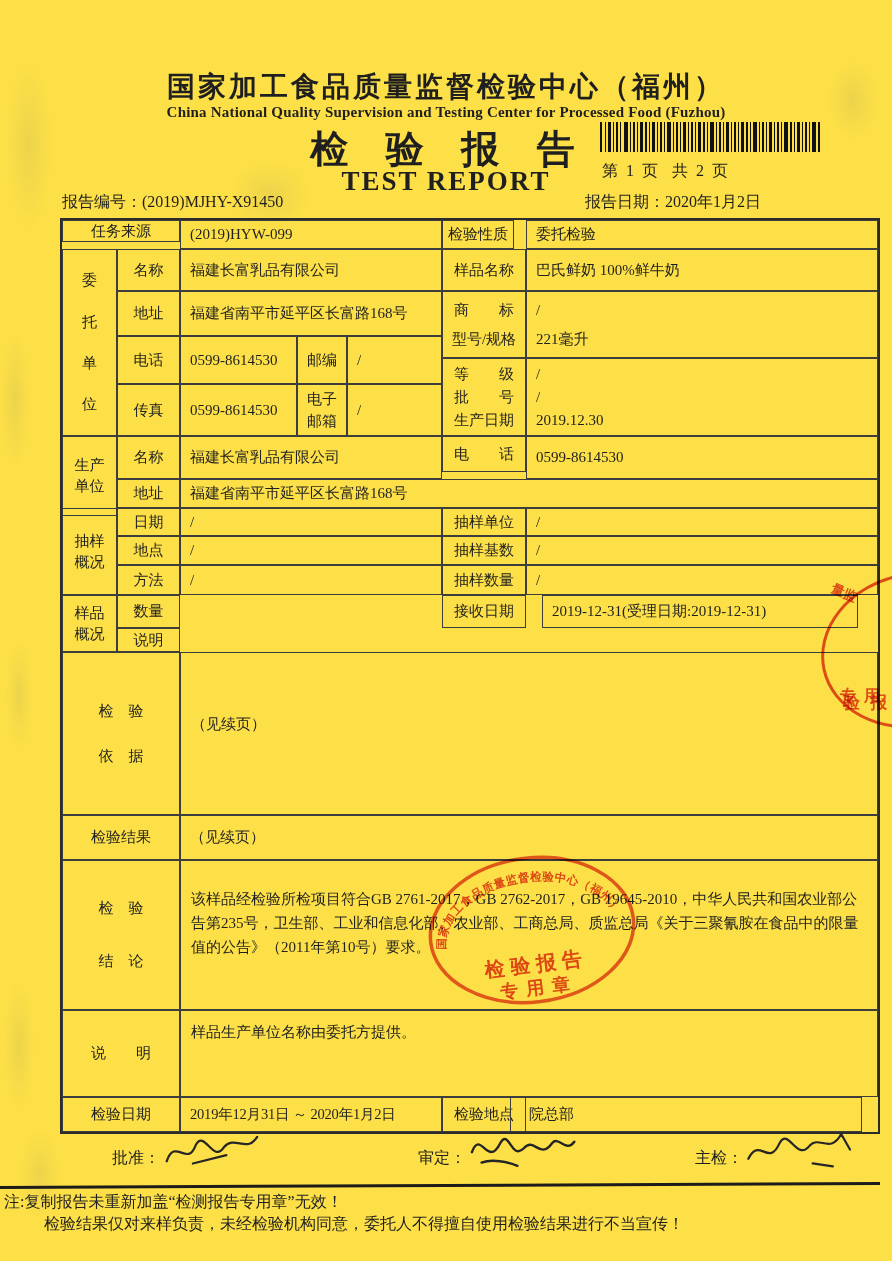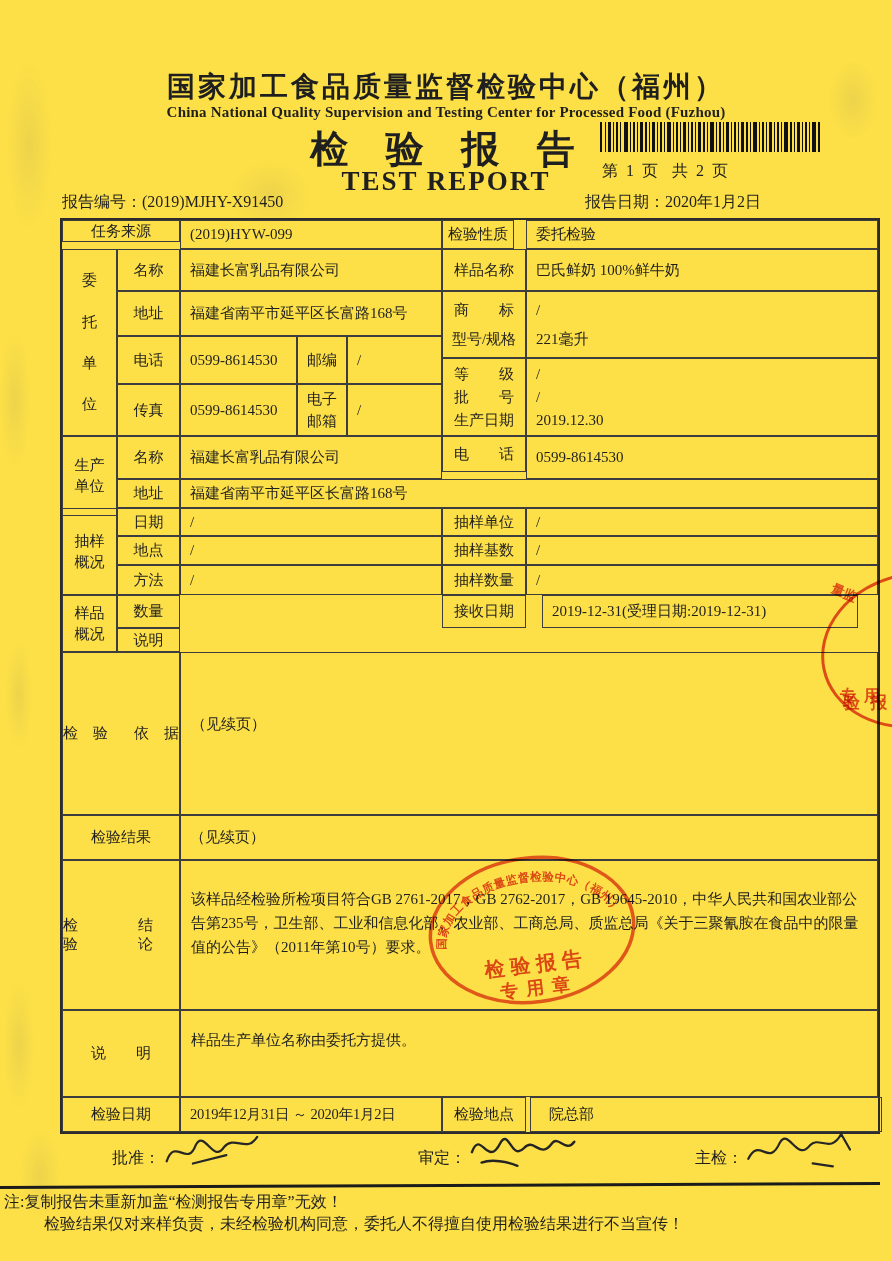--- a/index.html
+++ b/index.html
@@ -25,21 +25,21 @@
   .cell{position:absolute;border:1px solid #3d3d3d;box-sizing:border-box;display:flex;align-items:center;overflow:hidden;font-size:15px;line-height:1.25;}
   .lab{justify-content:center;text-align:center;}
   .val{padding-left:9px;}
   .stack{flex-direction:column;justify-content:space-around;align-items:stretch;padding:3px 0;}
   .stack .line{line-height:1.2;}
   .stack.lab .line{text-align:center;}
   .stack.val .line{padding-left:9px;}
   .vgroup{flex-direction:column;justify-content:space-around;align-items:center;padding:10px 0;}
   .toplft{align-items:flex-start;justify-content:flex-start;}
   .g2{flex-direction:column;justify-content:center;align-items:center;gap:2px;}
-  .spread{flex-direction:row;justify-content:center;align-items:center;}
+  .spread{flex-direction:column;justify-content:center;align-items:center;}
   
   .sig-label{font-size:16px;}
   .rule{left:0;top:1184px;width:880px;height:3px;background:#1b1b1b;transform:rotate(-.25deg);}
   .note1{left:4px;top:1192px;font-size:16px;}
   .note2{left:44px;top:1214px;font-size:16px;}
   .stamp-main{left:424px;top:853px;width:216px;height:154px;transform:rotate(-7deg);opacity:.88;mix-blend-mode:multiply;}
   .stamp-main .l1{position:absolute;left:0;right:0;top:98px;text-align:center;font-size:20px;font-weight:bold;letter-spacing:6px;color:#d93a2b;}
   .stamp-main .l2{position:absolute;left:0;right:0;top:123px;text-align:center;font-size:18px;font-weight:bold;letter-spacing:8px;color:#d93a2b;}
   .edge-frag{position:absolute;color:#d93a2b;font-weight:bold;opacity:.85;mix-blend-mode:multiply;}
   .smudge{position:absolute;background:radial-gradient(ellipse at center, rgba(110,110,110,.32), rgba(110,110,110,0) 70%);opacity:.35;filter:blur(1px);}
@@ -228,26 +228,26 @@
     <div class="cell lab" style="left:0;top:595px;width:118px;height:45px;">检验结果</div>
     <div class="cell val" style="left:118px;top:595px;width:698px;height:45px;">（见续页）</div>
 
     <div class="cell spread" style="left:0;top:640px;width:118px;height:150px;gap:34px;">
       <div>检　验</div>
       <div>结　论</div>
     </div>
     <div class="cell toplft" style="left:118px;top:640px;width:698px;height:150px;padding:26px 14px 0 10px;line-height:1.6;">该样品经检验所检项目符合GB 2761-2017，GB 2762-2017，GB 19645-2010，中华人民共和国农业部公告第235号，卫生部、工业和信息化部、农业部、工商总局、质监总局《关于三聚氰胺在食品中的限量值的公告》（2011年第10号）要求。</div>
 
     <div class="cell lab" style="left:0;top:790px;width:118px;height:87px;">说　　明</div>
-    <div class="cell toplft" style="left:118px;top:790px;width:698px;height:87px;padding:20px 0 0 10px;">样品生产单位名称由委托方提供。</div>
+    <div class="cell toplft" style="left:118px;top:790px;width:698px;height:87px;padding:12px 0 0 10px;">样品生产单位名称由委托方提供。</div>
 
     <div class="cell lab" style="left:0;top:877px;width:118px;height:35px;">检验日期</div>
     <div class="cell val" style="left:118px;top:877px;width:262px;height:35px;font-size:14.5px;letter-spacing:-.2px;">2019年12月31日 ～ 2020年1月2日</div>
     <div class="cell lab" style="left:380px;top:877px;width:84px;height:35px;">检验地点</div>
-    <div class="cell val" style="left:468px;top:877px;width:352px;height:35px;padding-left:18px;">院总部</div>
+    <div class="cell val" style="left:448px;top:877px;width:352px;height:35px;padding-left:18px;">院总部</div>
   </div>
 
   <div class="abs stamp-main">
     <svg width="216" height="154" viewBox="0 0 216 154">
       <ellipse cx="108" cy="77" rx="102" ry="72" fill="none" stroke="#d93a2b" stroke-width="3.5" opacity=".9"></ellipse>
       <defs>
           <path id="arcpath" d="M 20,86 A 88,58 0 0 1 196,86" fill="none"></path>
         </defs>
       <text font-size="11.5" fill="#d93a2b" font-weight="bold" letter-spacing=".5">
         <textPath href="#arcpath" startOffset="0">国家加工食品质量监督检验中心（福州）</textPath>

